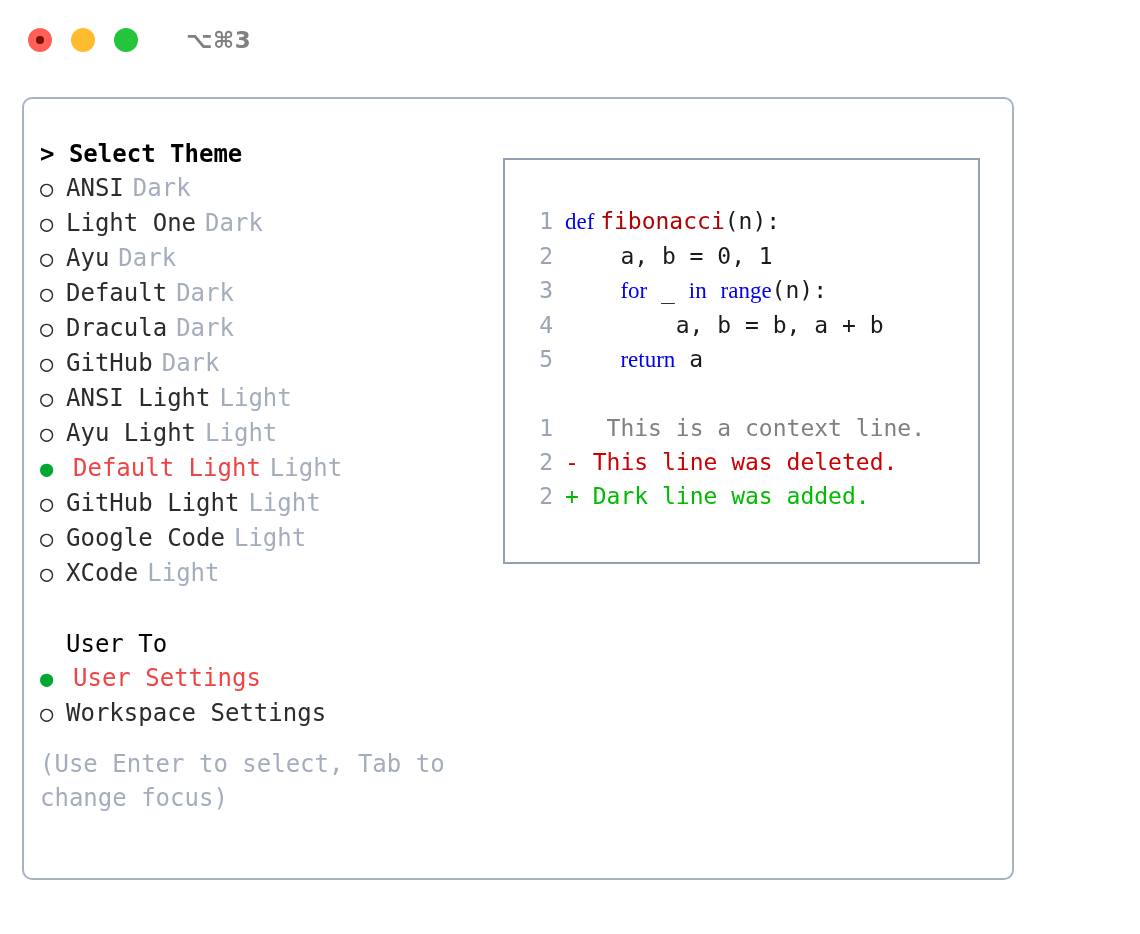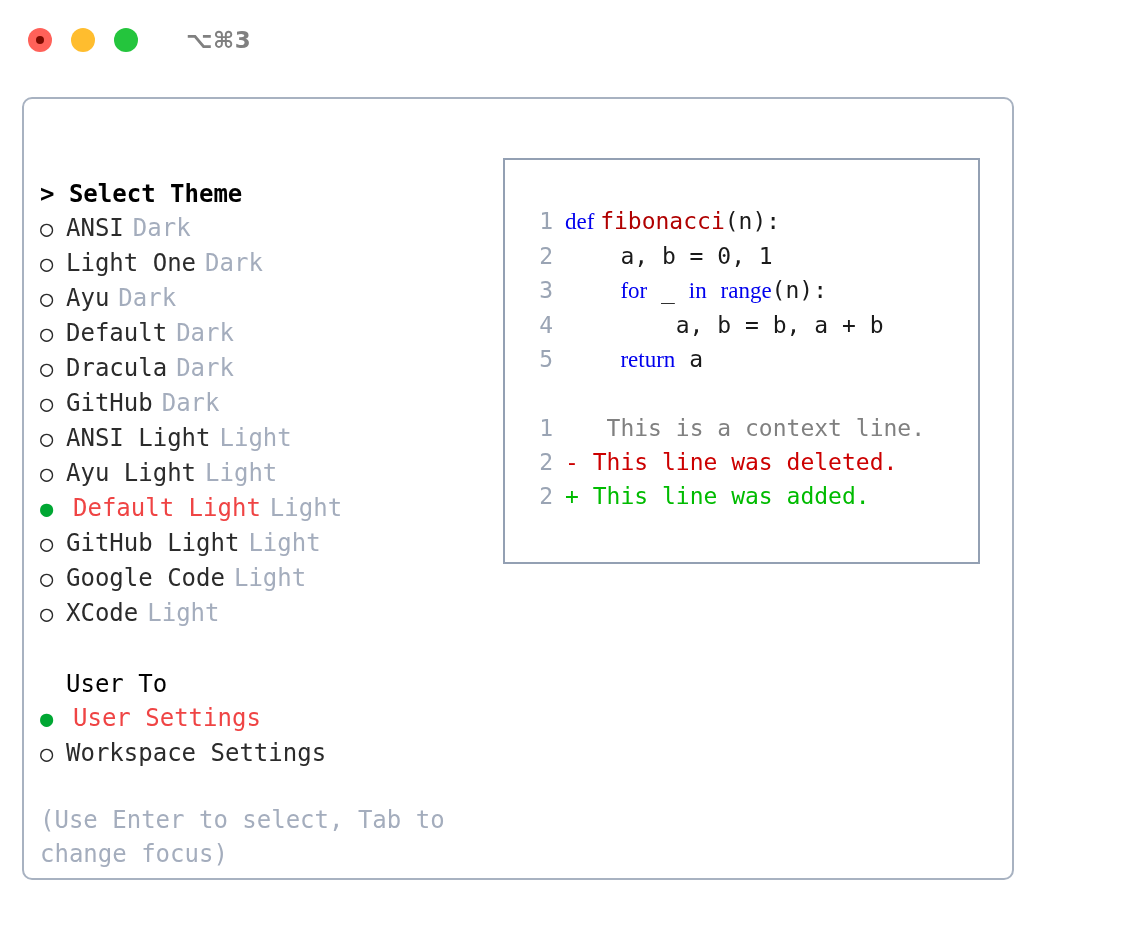--- a/index.html
+++ b/index.html
@@ -87,21 +87,20 @@
     top: 38px;
     width: 460px;
   }
 
   .list-head {
     font-size: 24px;
     font-weight: bold;
     color: #000000;
     line-height: 34px;
     white-space: pre;
-    margin-top: 40px;
   }
 
   .theme-row {
     display: flex;
     align-items: baseline;
     line-height: 34px;
     font-size: 24px;
     white-space: pre;
   }
   .bullet {
@@ -119,21 +118,21 @@
 
   .apply-head {
     font-size: 24px;
     color: #000000;
     line-height: 34px;
     padding-left: 26px;
     white-space: pre;
   }
 
   .hint {
-    margin-top: 32px;
+    margin-top: 16px;
     font-size: 24px;
     line-height: 34px;
     color: #a4adbd;
     width: 420px;
     white-space: pre-wrap;
   }
 
   
   .right-col {
     position: absolute;
@@ -235,20 +234,20 @@
               <div class="code-line"><span class="lineno">1</span><span><span class="tok-kw">def </span><span class="tok-fn">fibonacci</span><span class="tok-pl">(n):</span></span></div>
               <div class="code-line"><span class="lineno">2</span><span><span class="tok-pl">    a, b = 0, 1</span></span></div>
               <div class="code-line"><span class="lineno">3</span><span><span class="tok-pl">    </span><span class="tok-kw">for</span><span class="tok-pl"> _ </span><span class="tok-kw">in</span><span class="tok-pl"> </span><span class="tok-kw">range</span><span class="tok-pl">(n):</span></span></div>
               <div class="code-line"><span class="lineno">4</span><span><span class="tok-pl">        a, b = b, a + b</span></span></div>
               <div class="code-line"><span class="lineno">5</span><span><span class="tok-pl">    </span><span class="tok-kw">return</span><span class="tok-pl"> a</span></span></div>
             </div>
           <div class="blank-line"></div>
           <div id="diff-sample">
               <div class="code-line"><span class="lineno">1</span><span class="diff-ctx"> </span><span class="diff-ctx">  This is a context line.</span></div>
               <div class="code-line"><span class="lineno">2</span><span class="diff-del">-</span><span class="diff-del"> This line was deleted.</span></div>
-              <div class="code-line"><span class="lineno">2</span><span class="diff-add">+</span><span class="diff-add"> This line was added.</span></div>
+              <div class="code-line"><span class="lineno">2</span><span class="diff-add">+</span><span class="diff-add"> Dark line was added.</span></div>
             </div>
         </div>
       </div>
 
     </div>
   </div>
 </div>
 
 </body></html>

